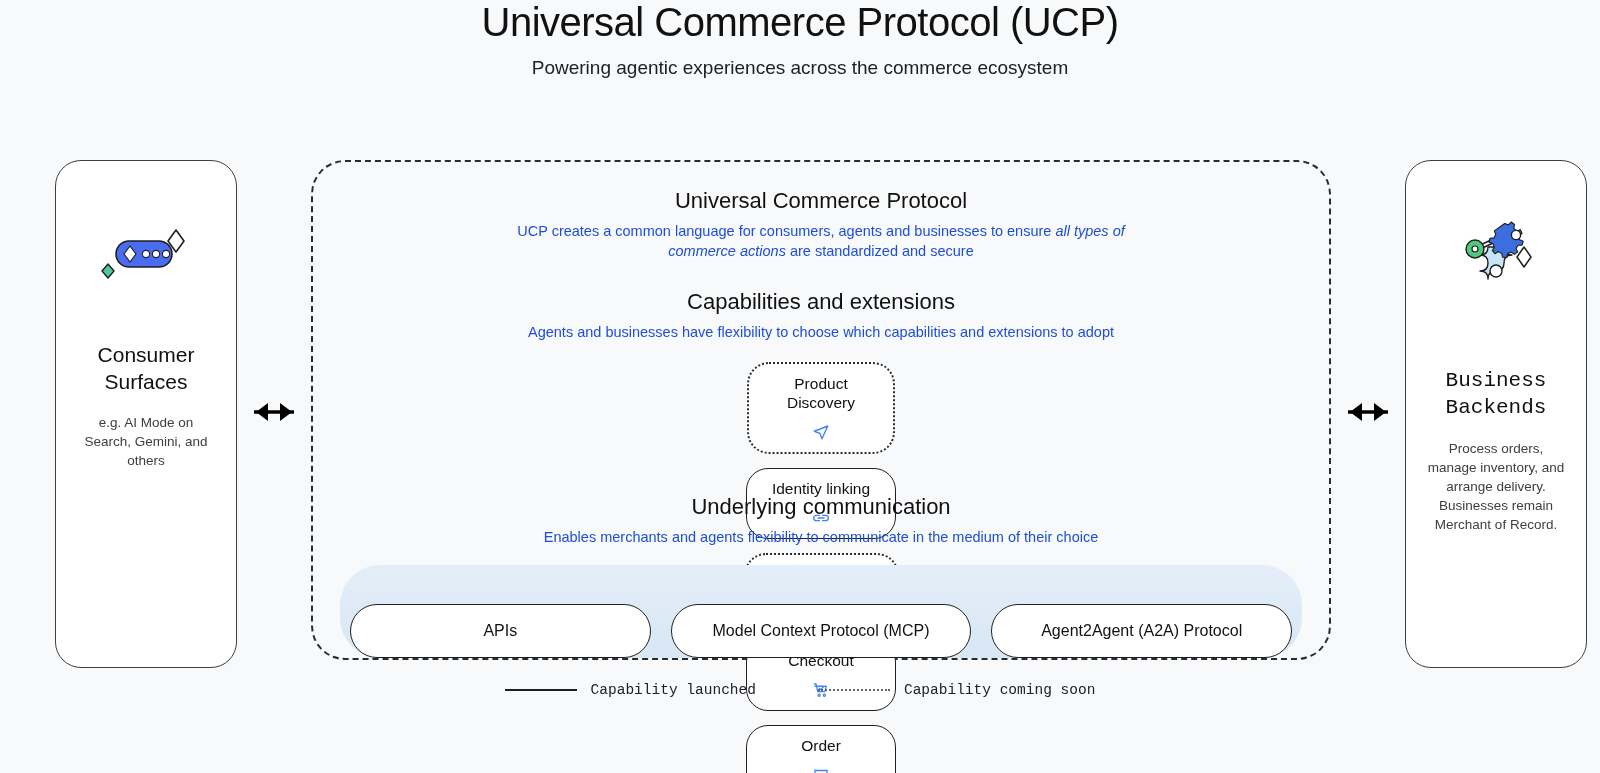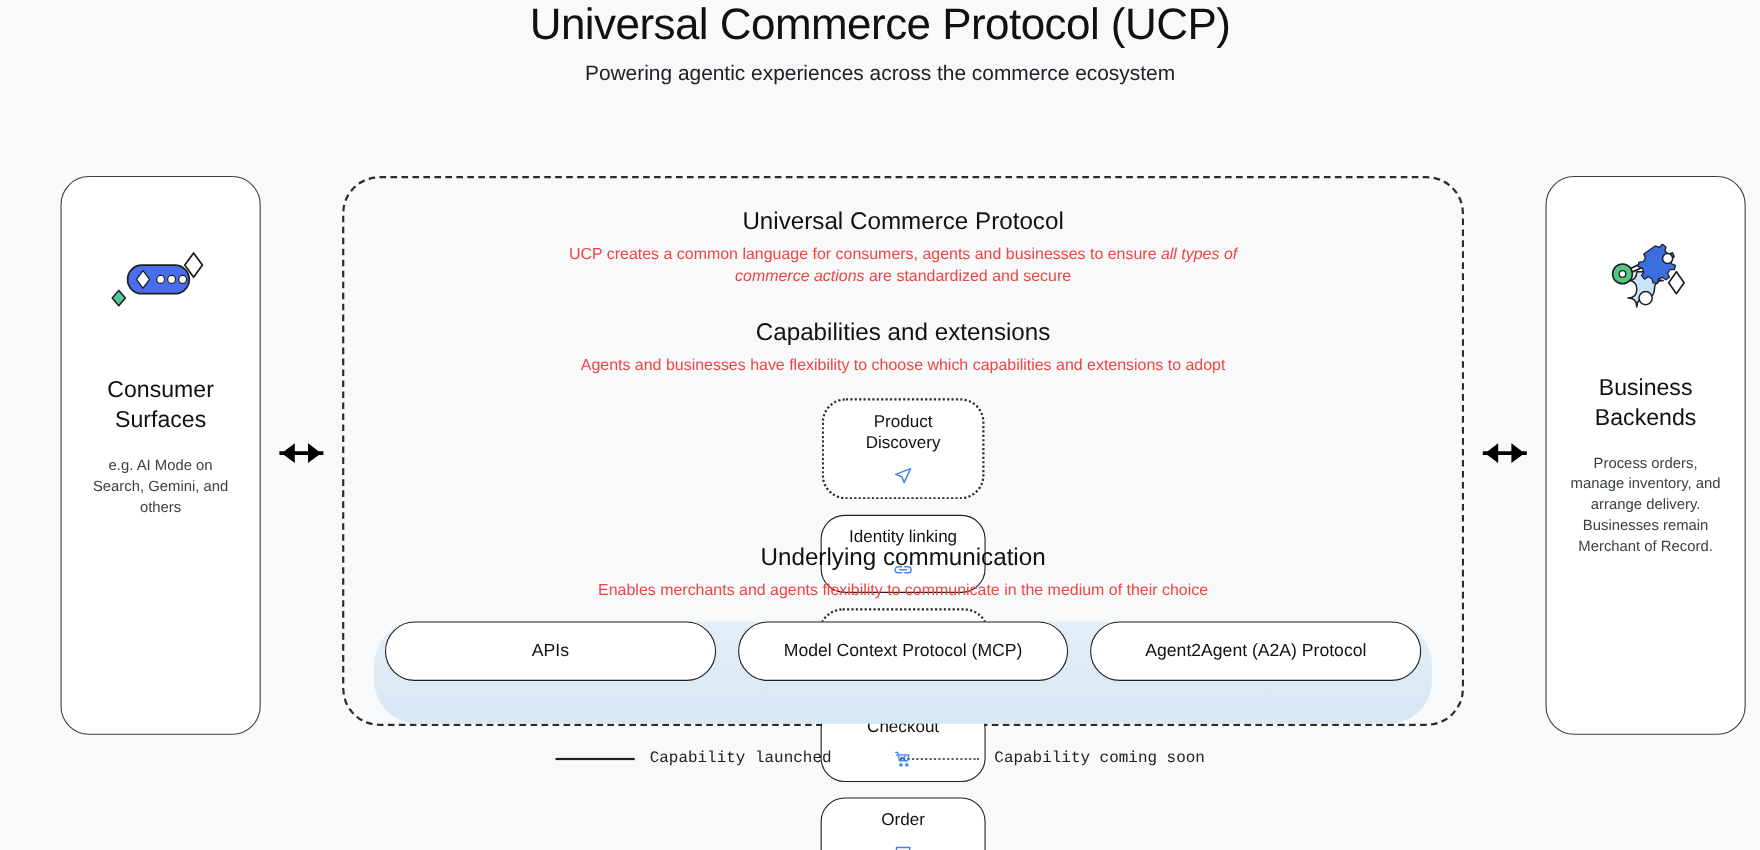--- a/index.html
+++ b/index.html
@@ -38,41 +38,41 @@
   .side-card.left { margin-left: 42px; }
   .side-icon { height: 96px; display: flex; align-items: center; justify-content: center; }
   .side-title {
     font-size: 21px; line-height: 27px; text-align: center; color: #111;
     margin-top: 36px; font-weight: 400;
   }
   .side-desc {
     font-size: 13.5px; line-height: 19px; text-align: center; color: #3c4043;
     margin-top: 18px; font-weight: 400;
   }
-  .side-card.right .side-title { margin-top: 34px; }
+  .side-card.right .side-title { margin-top: 62px; font-family: Liberation Mono, monospace; }
 
   .arrow-wrap {
     flex: 0 0 auto; width: 74px; height: 508px;
     display: flex; align-items: center; justify-content: center;
   }
 
   
   .ucp-panel {
     flex: 0 0 auto;
     width: 1020px; height: 500px;
     border: 2px dashed #2b2b2b;
     border-radius: 34px;
     padding: 26px 24px 0 24px;
     display: flex; flex-direction: column; align-items: center;
   }
   .sec-title {
     font-size: 22px; font-weight: 400; color: #111; text-align: center;
   }
   .sec-desc {
-    font-size: 14.5px; line-height: 20px; color: #ef4444;
+    font-size: 14.5px; line-height: 20px; color: #1d4ed8;
     text-align: center; margin-top: 7px; max-width: 660px;
   }
   .sec-desc em { font-style: italic; }
 
   .block2 { margin-top: 28px; }
   .block3 { margin-top: 28px; }
 
   
   .cap-row {
     display: flex; align-items: center; justify-content: flex-start;
@@ -97,21 +97,21 @@
   .w-check { width: 150px; }
   .w-order { width: 150px; }
   .w-other { width: 152px; }
 
   
   .proto-band {
     margin-top: 18px;
     width: 962px; height: 104px;
     background: linear-gradient(180deg, #e4eef8 0%, #d7e7f4 100%);
     border-radius: 40px;
-    display: flex; align-items: flex-start; justify-content: center;
+    display: flex; align-items: flex-end; justify-content: center;
     gap: 20px;
     padding: 0 10px;
   }
   .proto-pill {
     background: #fff;
     border: 1.5px solid #1f1f1f;
     border-radius: 30px;
     height: 54px;
     display: flex; align-items: center; justify-content: center;
     font-size: 16px; color: #111;

